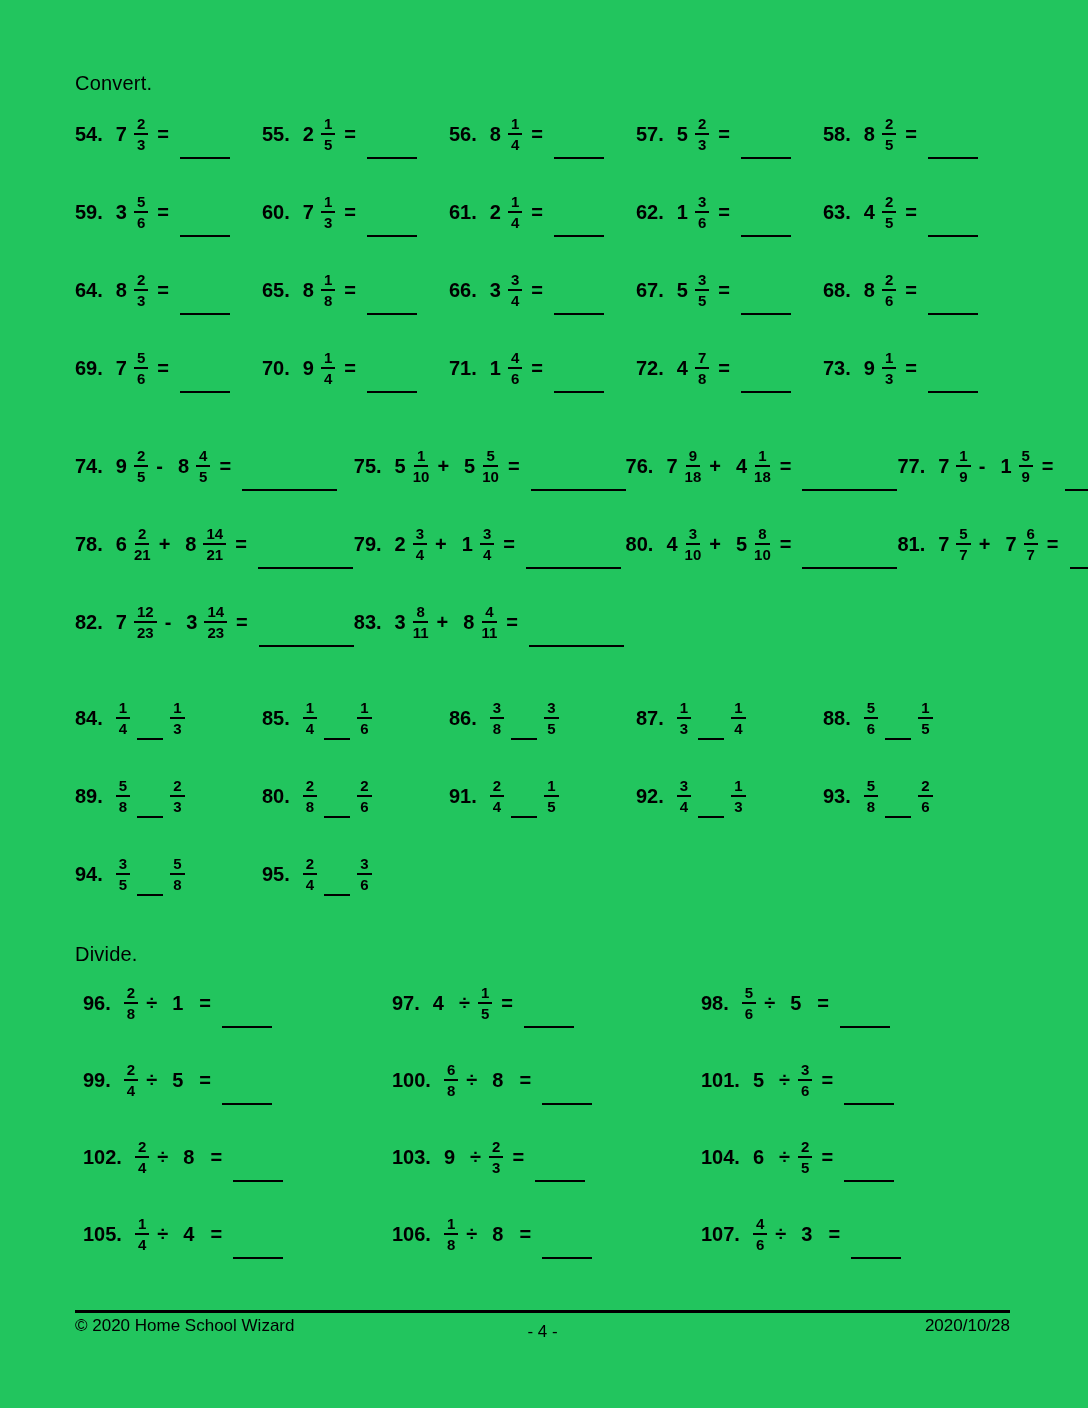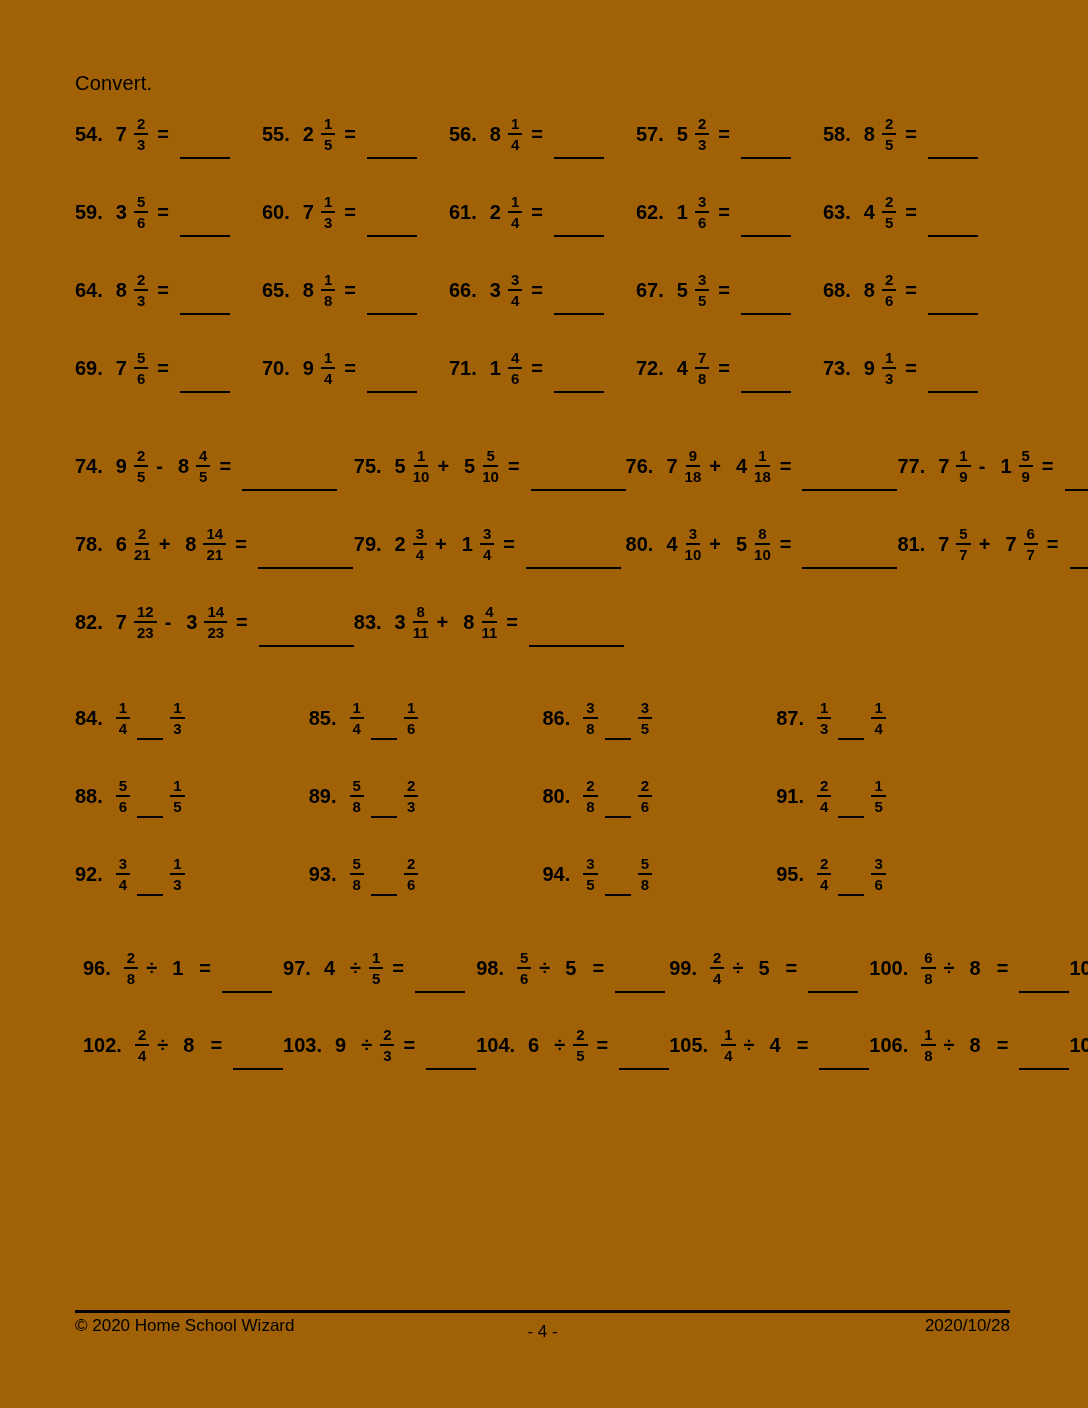--- a/index.html
+++ b/index.html
@@ -1,27 +1,27 @@
 <!DOCTYPE html>
 <html><head>
 <meta charset="utf-8">
 <style>
   html,body { margin:0; padding:0; background:#fff; }
   .page {
     width:1088px; height:1408px; position:relative; box-sizing:border-box;
-    background:#a16207; color:#000;
+    background:#22c55e; color:#000;
     font-family:"Liberation Sans", sans-serif;
     padding:72px 78px 0 75px;
   }
   .heading { font-size:20px; letter-spacing:0.2px; }
   .grid { display:grid; }
   #convert-problems   { grid-template-columns:repeat(5,1fr); row-gap:28px; margin-top:14px; }
   #calculate-problems { grid-template-columns:repeat(4,1fr); row-gap:28px; margin-top:14px; }
-  #compare-problems   { grid-template-columns:repeat(4,1fr); row-gap:28px; margin-top:12px; }
-  #divide-problems    { grid-template-columns:repeat(6,1fr); row-gap:27px; margin-top:12px; padding-left:8px; }
+  #compare-problems   { grid-template-columns:repeat(5,1fr); row-gap:28px; margin-top:12px; }
+  #divide-problems    { grid-template-columns:repeat(3,1fr); row-gap:27px; margin-top:12px; padding-left:8px; }
   .section-calculate { margin-top:48px; }
   .section-compare   { margin-top:46px; }
   .section-divide    { margin-top:44px; }
   .prob { display:flex; align-items:center; height:50px; white-space:nowrap;font-weight:bold; }
   .pnum { font-size:20px; margin-right:13px; }
   .expr { display:inline-flex; align-items:center; }
   .whole { font-size:20px; margin:0 7px; }
   .whole:first-child { margin-left:0; }
   .frac { display:inline-flex; flex-direction:column; align-items:center;
           font-size:15px; line-height:1.15; }
@@ -644,20 +644,21 @@
             <span class="frac">
               <span class="fnum">3</span>
               <span class="fden">6</span>
             </span>
           </span>
         </div>
       </div>
   </div>
 
   <div class="section section-divide">
+    <div class="heading">Divide.</div>
     <div class="grid" id="divide-problems">
         <div class="prob">
           <span class="pnum">96.</span>
           <span class="expr">
             <span class="frac">
               <span class="fnum">2</span>
               <span class="fden">8</span>
             </span>
             <span class="op">÷</span>
             <span class="whole">1</span>

